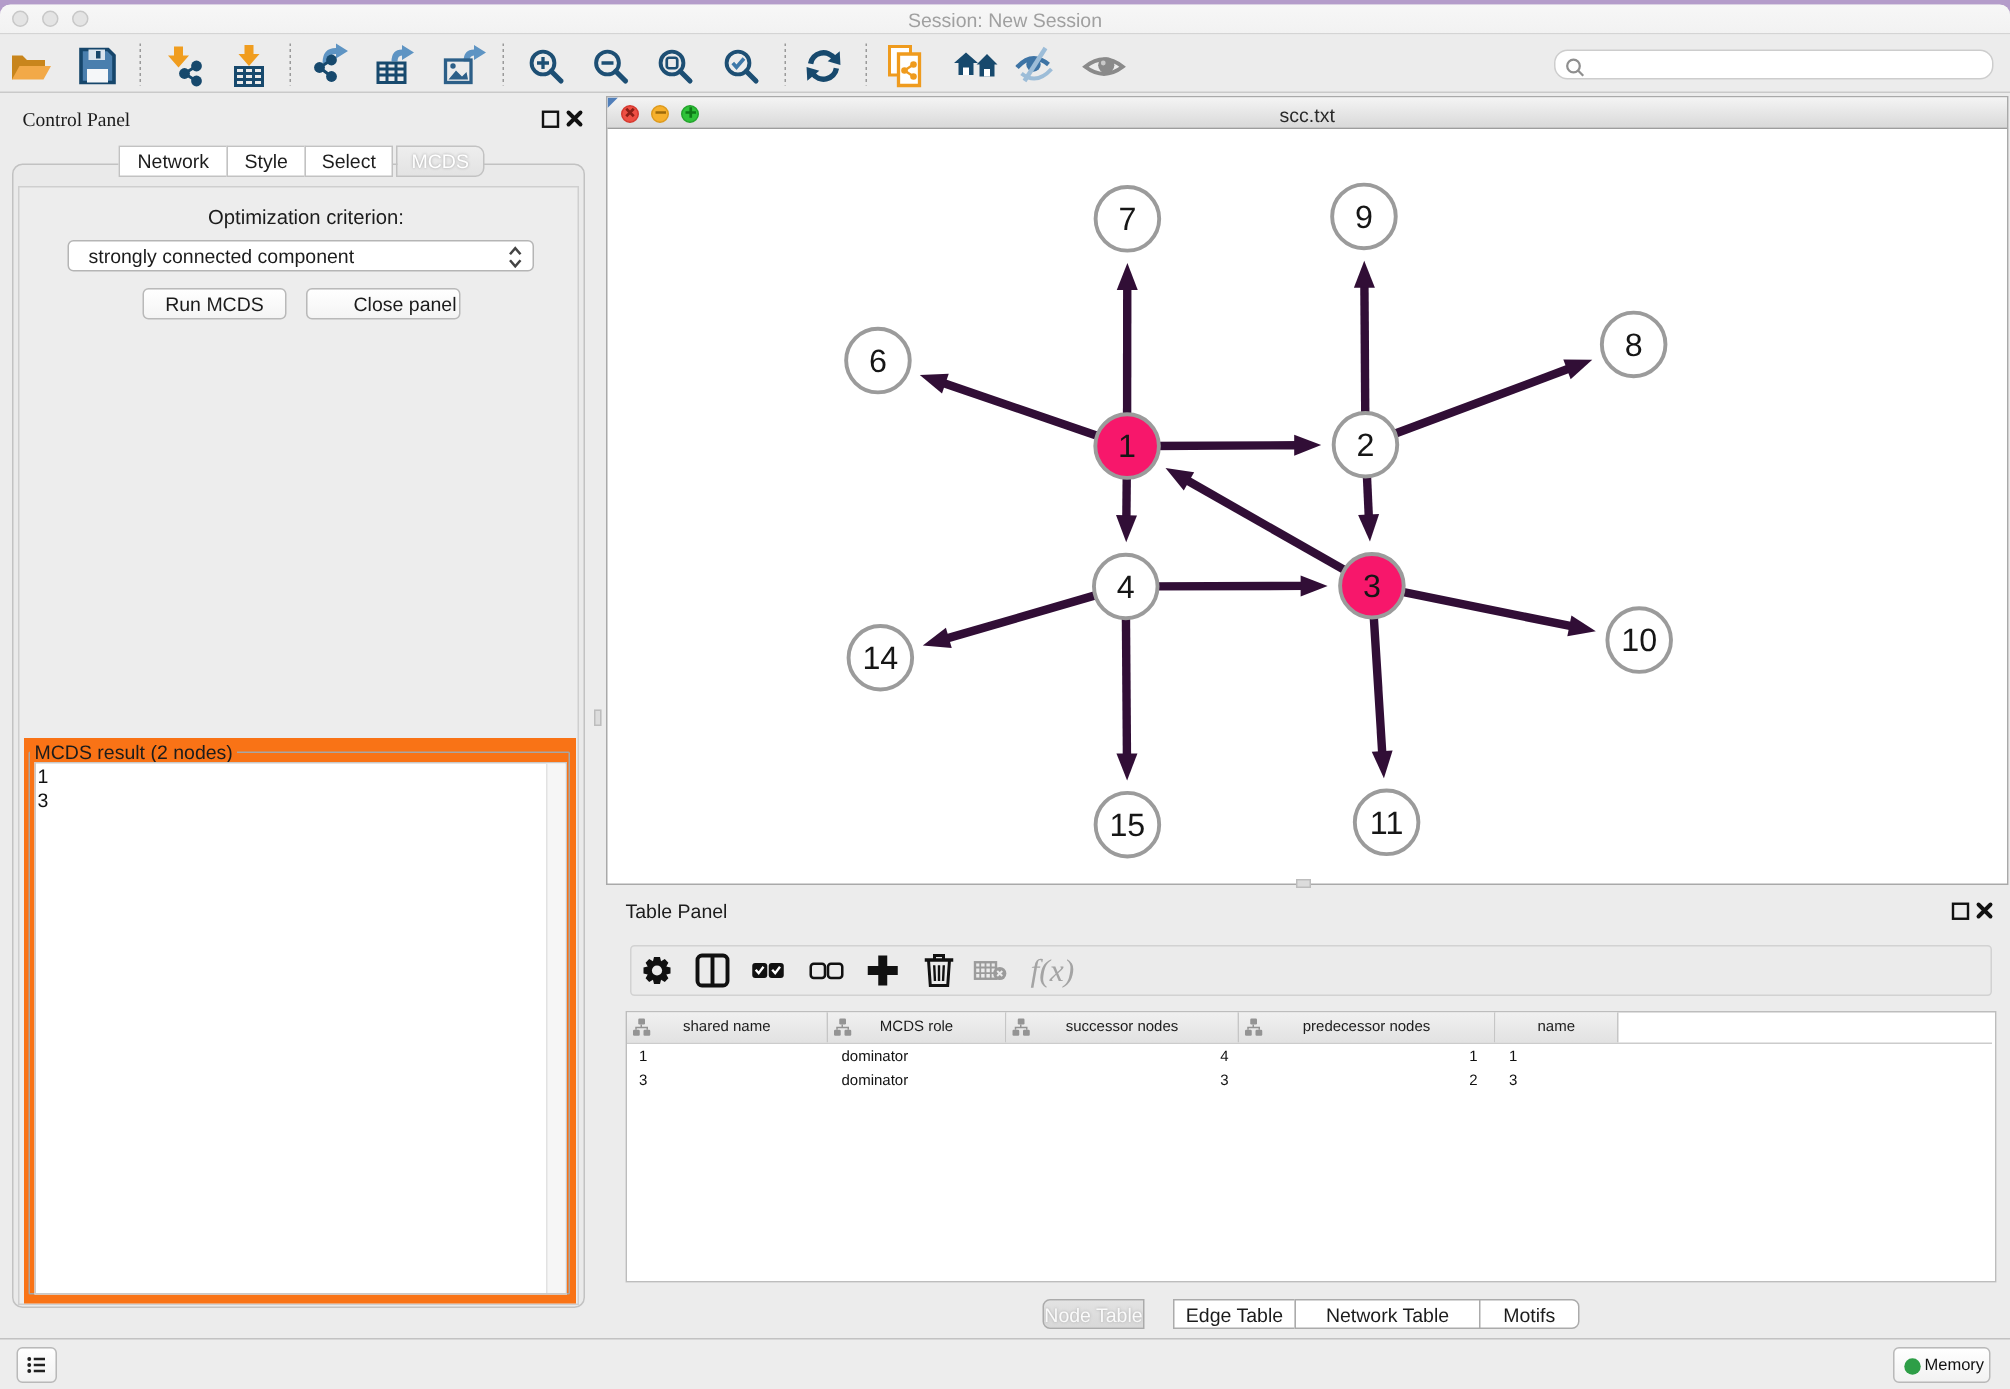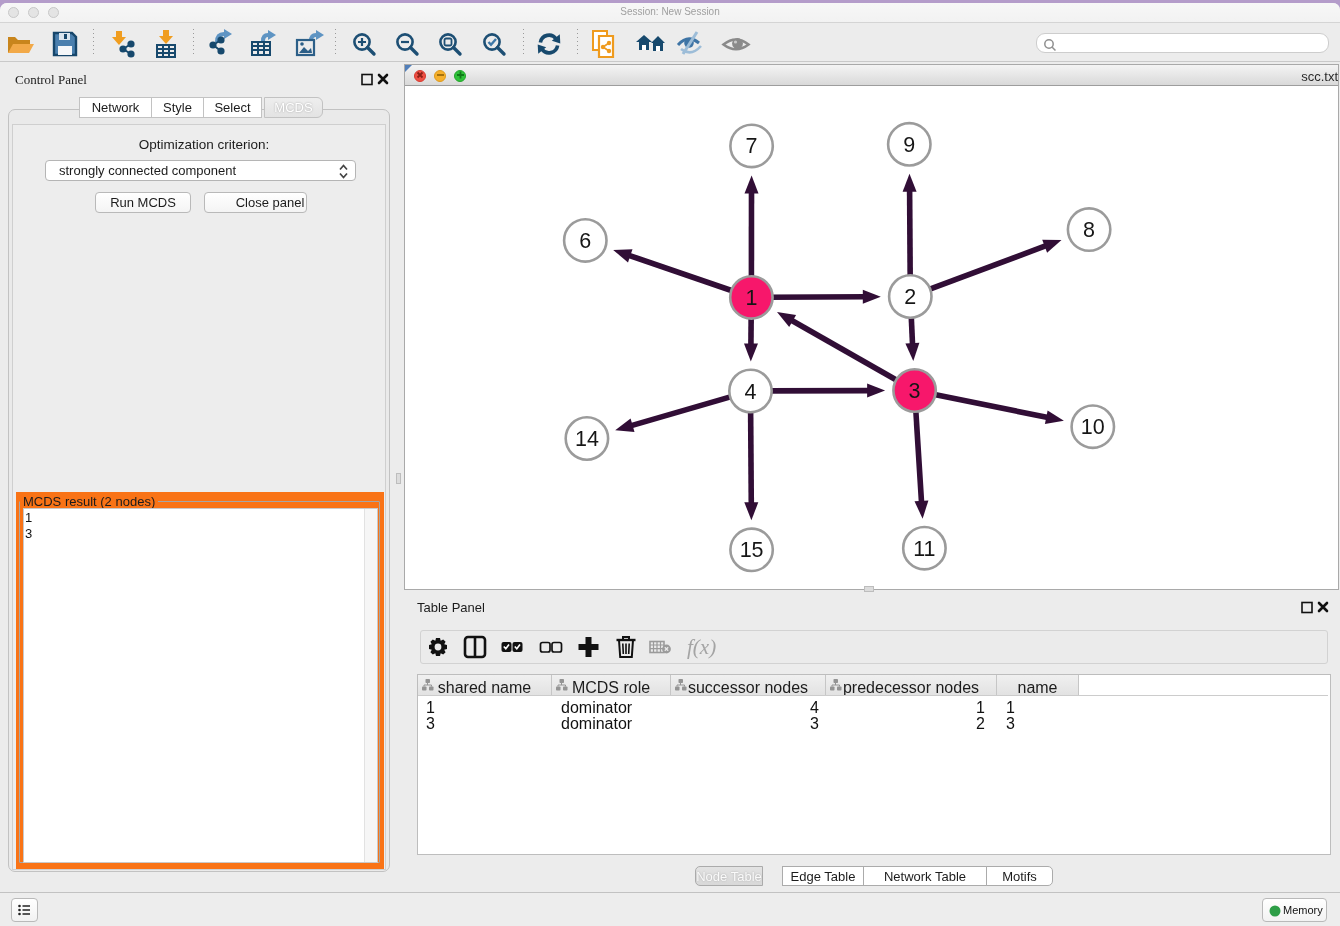--- a/index.html
+++ b/index.html
@@ -1,44 +1,44 @@
 <!DOCTYPE html>
 <html><head>
 <meta charset="utf-8">
 <style>
 * { margin:0; padding:0; box-sizing:border-box; }
 html,body { width:1340px; height:926px; overflow:hidden; }
 body { font-family:"Liberation Sans", sans-serif; background:#b49cca; position:relative; }
 .abs { position:absolute; }
 #win { position:absolute; left:0; top:3px; width:1340px; height:923px; background:#ececec; border-radius:7px 7px 0 0; }
 #titlebar { position:absolute; left:0; top:0; width:1340px; height:20px; background:linear-gradient(#f7f7f7,#f2f2f2); border-radius:7px 7px 0 0; border-bottom:1px solid #d4d4d4; }
-#titlebar .t { position:absolute; left:0; top:3px; width:100%; text-align:center; font-size:10px; color:#a0a0a0; }
+#titlebar .t { position:absolute; left:0; top:3px; width:100%; text-align:center; font-size:13px; color:#a0a0a0; }
 .tl { position:absolute; top:4px; width:11px; height:11px; border-radius:50%; background:#e4e4e4; border:1px solid #c8c8c8; }
 #toolbar { position:absolute; left:0; top:20px; width:1340px; height:39px; background:#ececec; border-bottom:1px solid #c9c9c9; }
 .sep { position:absolute; top:6px; height:28px; width:1px; background:repeating-linear-gradient(#9a9a9a 0 1.5px, transparent 1.5px 4px); }
 #search { position:absolute; left:1036px; top:10px; width:293px; height:20px; background:#fff; border:1px solid #cdcdcd; border-radius:9px; }
 
 #cpanel { position:absolute; left:0; top:61px; width:392px; height:828px; background:#ececec; }
 #cpanel .hdr { position:absolute; left:15px; top:8px; font-size:13px; color:#1c1c1c;font-family:Liberation Serif, serif; }
 .tabrow { position:absolute; top:33px; height:21px; font-size:13px; z-index:3; }
 .tab { position:absolute; top:0; height:21px; background:#fff; border:1px solid #c2c2c2; color:#1c1c1c; text-align:center; line-height:20px; }
 .tabsel { background:linear-gradient(#eeeeee,#e3e3e3); color:#ffffff; border:1px solid #c2c2c2; text-shadow:0 0 2px #9f9f9f; }
 #cpbox { position:absolute; left:8px; top:45px; width:382px; height:763px; background:#eaeaea; border:1px solid #c2c2c2; border-radius:7px; }
 #cpinner { position:absolute; left:3px; top:14px; width:374px; height:746px; background:#ededed; border:1px solid #cfcfcf; }
 .btn { position:absolute; background:linear-gradient(#ffffff,#f4f4f4); border:1px solid #b9b9b9; border-radius:4px; font-size:13px; color:#1c1c1c; text-align:center; }
 
 #netwin { position:absolute; left:404px; top:61px; width:935px; height:526px; background:#fff; border:1px solid #a9a9a9; }
 #nettitle { position:absolute; left:0; top:0; width:100%; height:21px; background:linear-gradient(#f4f4f4,#d9d9d9); border-bottom:1px solid #9d9d9d; }
-#nettitle .t { position:absolute; width:100%; text-align:right; top:4px; font-size:13px; color:#2a2a2a; }
+#nettitle .t { position:absolute; width:100%; text-align:center; top:4px; font-size:13px; color:#2a2a2a; }
 .mtl { position:absolute; top:5px; width:12px; height:12px; border-radius:50%; }
 
 #tpanel { position:absolute; left:404px; top:593px; width:936px; height:296px; background:#ececec; }
 #tpanel .hdr { position:absolute; left:13px; top:4px; font-size:13px; color:#1c1c1c; }
 #ttoolbar { position:absolute; left:16px; top:34px; width:908px; height:34px; border:1px solid #d2d2d2; border-radius:3px; background:#ebebeb; }
-#tbl { position:absolute; left:13px; top:78px; width:914px; height:181px; background:#fff; border:1px solid #bdbdbd; font-size:16px;text-decoration:underline; }
+#tbl { position:absolute; left:13px; top:78px; width:914px; height:181px; background:#fff; border:1px solid #bdbdbd; font-size:10px;text-decoration:underline; }
 .th { position:absolute; top:0; height:20px; background:linear-gradient(#f0f0f0,#e2e2e2); border-right:1px solid #c6c6c6; color:#1c1c1c; }
 .th .lbl { position:absolute; width:100%; top:4px; text-align:center; }
 .td { position:absolute; color:#111; }
 .btab { position:absolute; top:0; height:20px; background:#fff; border:1px solid #ababab; color:#1c1c1c; text-align:center; line-height:19px; font-size:13px; }
 .btab.tabsel { background:linear-gradient(#e3e3e3,#d8d8d8); color:#fafafa; text-shadow:0 0 2px #a8a8a8; }
 
 #status { position:absolute; left:0; top:889px; width:1340px; height:34px; background:#ededed; border-top:1px solid #c2c2c2; }
 .sbtn { position:absolute; top:5px; background:linear-gradient(#ffffff,#f2f2f2); border:1px solid #b9b9b9; border-radius:4px; }
 </style>
 </head>

